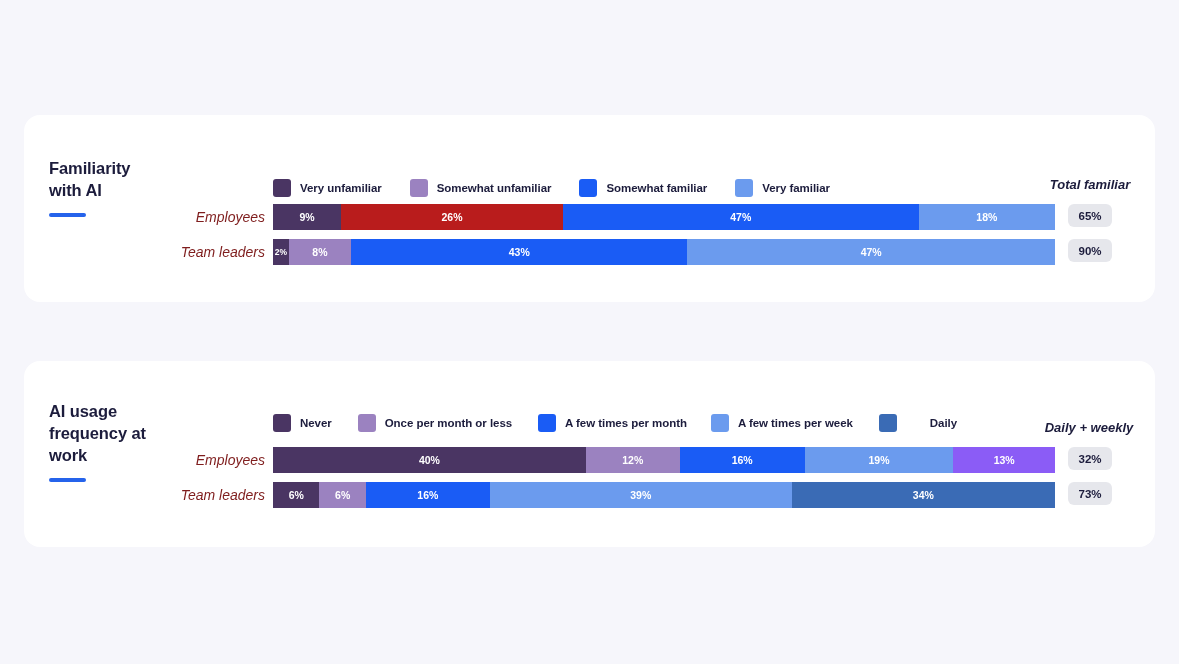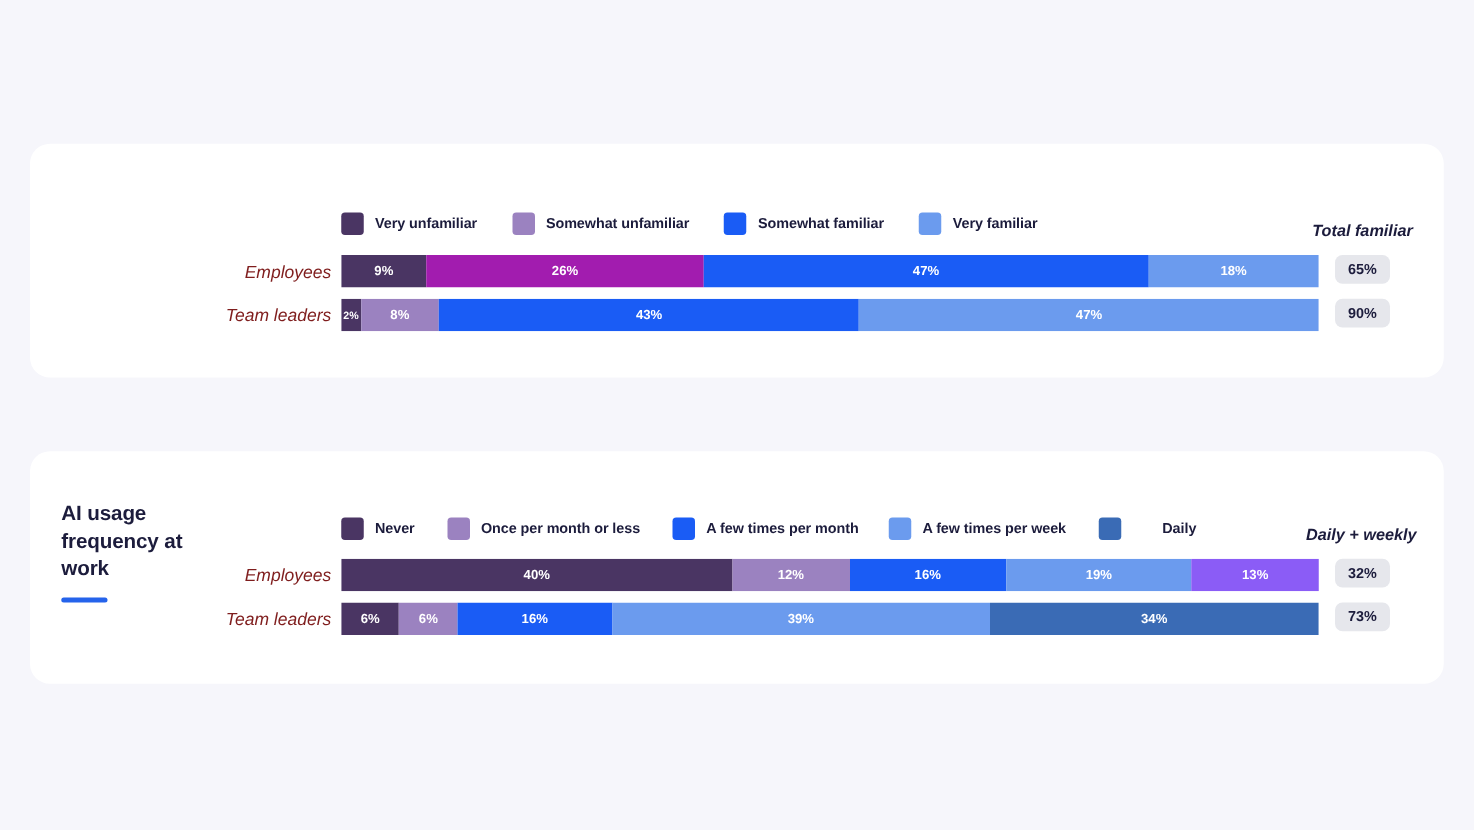--- a/index.html
+++ b/index.html
@@ -143,22 +143,29 @@
     color: #1c1c3c;
   }
 </style>
 </head>
 <body>
 
 <div class="page">
 
   <div class="card" id="card-familiarity">
 
-
-    <div class="legend" id="legend-familiarity" style="left:249px; top:55px;">
+    <div class="title-block" style="top:43px;">
+      <div class="chart-title">
+        <span>Familiarity</span><br>
+        <span>with AI</span>
+      </div>
+      <div class="title-underline"></div>
+    </div>
+
+    <div class="legend" id="legend-familiarity" style="left:249px; top:64px;">
         <div class="legend-item">
           <span class="legend-swatch" style="background: rgb(74, 53, 99);"></span>
           <span class="legend-label">Very unfamiliar</span>
         </div>
         <div class="legend-item" style="margin-left: 28px; justify-content: space-between;">
           <span class="legend-swatch" style="background: rgb(155, 130, 192);"></span>
           <span class="legend-label">Somewhat unfamiliar</span>
         </div>
         <div class="legend-item" style="margin-left: 28px;">
           <span class="legend-swatch" style="background: rgb(26, 92, 245);"></span>
@@ -168,21 +175,21 @@
           <span class="legend-swatch" style="background: rgb(107, 155, 238);"></span>
           <span class="legend-label">Very familiar</span>
         </div>
       </div>
 
     <div class="rows" id="rows-familiarity" style="top:89px;">
         <div class="row">
           <div class="row-label">Employees</div>
           <div class="bar" style="width: 782px;">
             <div class="seg" style="width: 70.38px; background: rgb(74, 53, 99);">9%</div>
-            <div class="seg" style="width: 229px; background: #a21caf; text-align: right;">26%</div>
+            <div class="seg" style="width: 229px; background: #b91c1c; text-align: right;">26%</div>
             <div class="seg" style="width: 367.54px; background: rgb(26, 92, 245);">47%</div>
             <div class="seg" style="width: 140.76px; background: rgb(107, 155, 238);">18%</div>
           </div>
         </div>
         <div class="row">
           <div class="row-label">Team leaders</div>
           <div class="bar" style="width: 782px;">
             <div class="seg tiny" style="width: 15.64px; background: rgb(74, 53, 99);">2%</div>
             <div class="seg" style="width: 62.56px; background: rgb(155, 130, 192);">8%</div>
             <div class="seg" style="width: 336.26px; background: rgb(26, 92, 245);">43%</div>

